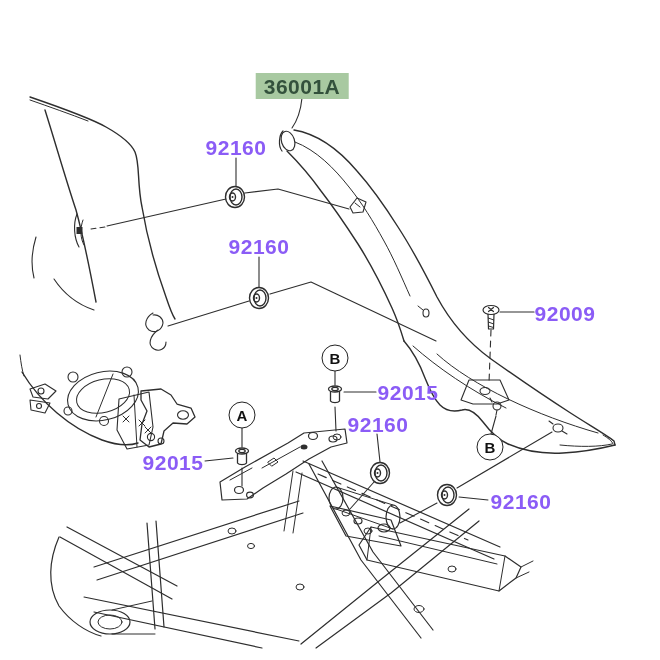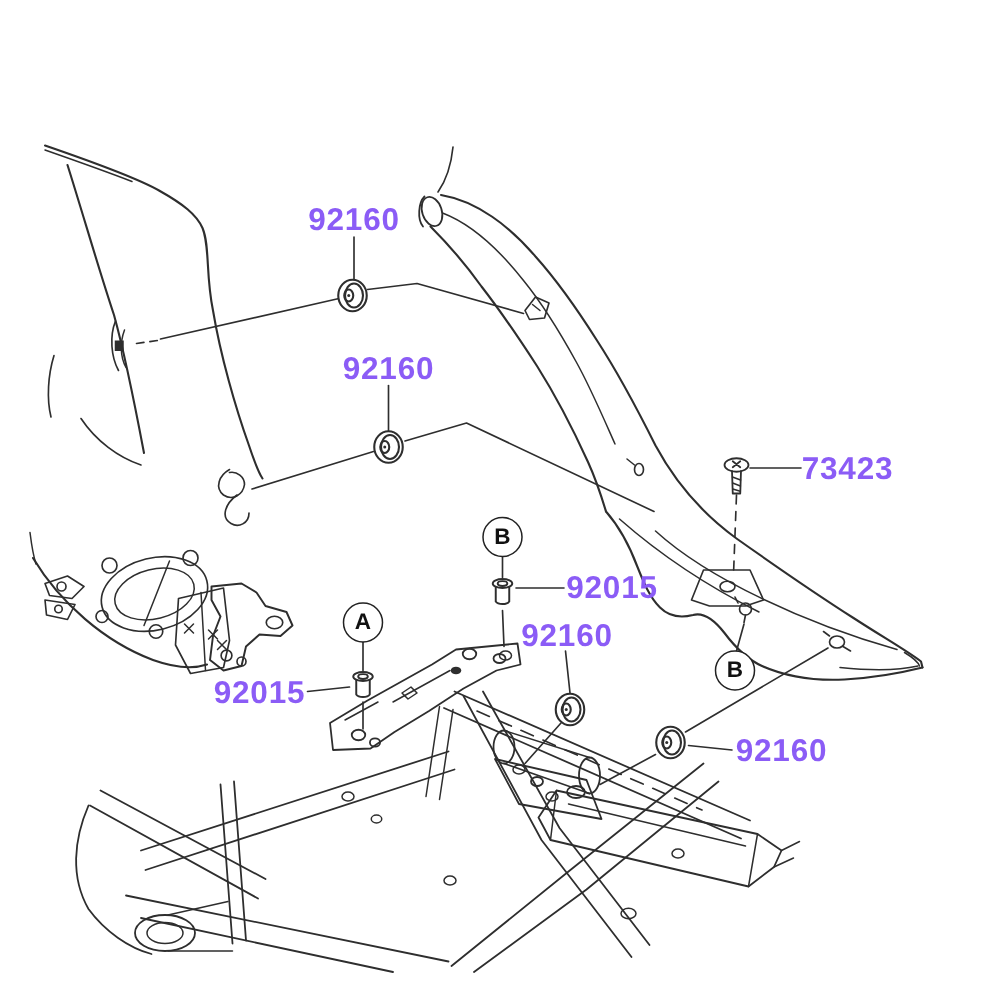--- a/index.html
+++ b/index.html
@@ -184,24 +184,25 @@
       <ellipse cx="0" cy="-6" rx="3.2" ry="1.6"></ellipse>
     </g>
     <g transform="translate(491,311)" stroke-width="1.2">
       <ellipse cx="0" cy="-1" rx="8" ry="4.5" fill="#fff"></ellipse>
       <path d="M -2.5,-3.5 L 2.5,0.5 M 2.5,-3.5 L -2.5,0.5"></path>
       <path d="M -3,3 L -2.5,18 M 3,3 L 2.5,18 M -2.5,18 L 2.5,18"></path>
       <path d="M -2.7,7 L 2.7,9 M -2.6,11 L 2.6,13 M -2.5,15 L 2.5,16.5" stroke-width="1"></path>
     </g>
   </svg>
 
+  <div class="part-label highlight" style="left:302px;top:86px;">36001A</div>
 
   <div class="part-label" style="left:236px;top:147px;">92160</div>
   <div class="part-label" style="left:259px;top:246px;">92160</div>
-  <div class="part-label" style="left:565px;top:313px;">73423</div>
+  <div class="part-label" style="left:565px;top:313px;">92009</div>
   <div class="part-label" style="left:408px;top:392px;">92015</div>
   <div class="part-label" style="left:378px;top:424px;">92160</div>
   <div class="part-label" style="left:173px;top:462px;">92015</div>
   <div class="part-label" style="left:521px;top:501px;">92160</div>
 
   <div class="ref-circle" style="left:335px;top:358px;">B</div>
   <div class="ref-circle" style="left:242px;top:415px;">A</div>
   <div class="ref-circle" style="left:490px;top:447px;">B</div>
 
 </div>

